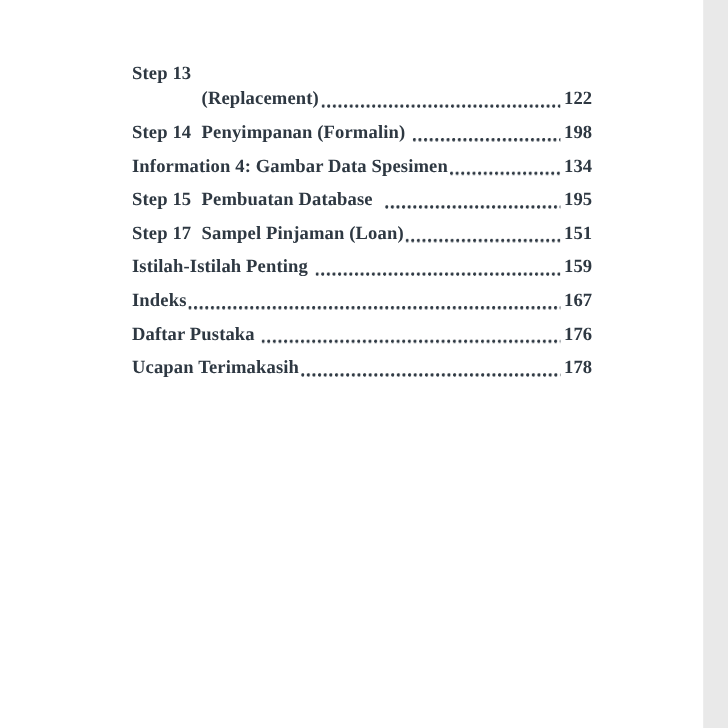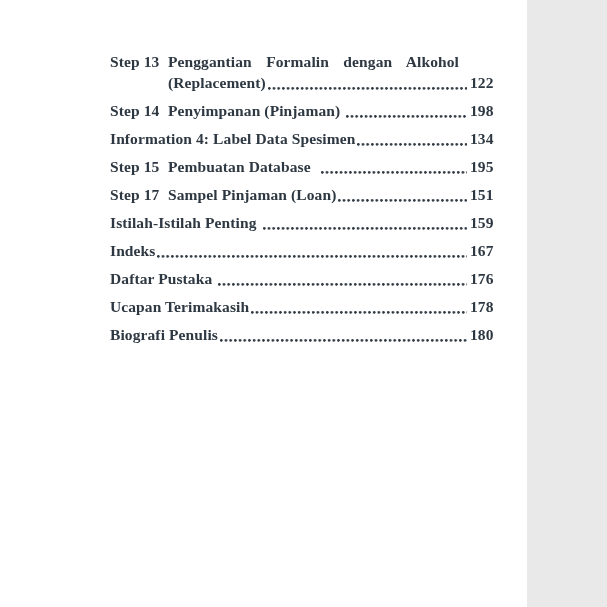--- a/index.html
+++ b/index.html
@@ -8,21 +8,21 @@
   }
   html,body{
     margin:0;
     padding:0;
     width:607px;
     height:607px;
     background:#e9e9e9;
   }
   .sheet{
     position:relative;
-    width:527px;
+    width:586px;
     height:607px;
     background:var(--paper);
     overflow:hidden;
   }
   .toc{
     position:absolute;
     left:110px;
     top:51px;
     width:387px;
     font-family:"Liberation Serif","DejaVu Serif",serif;
@@ -69,40 +69,39 @@
   }
 </style>
 </head>
 <body>
 
 <div class="sheet">
   <div class="toc">
       <div class="toc-entry">
         <div class="toc-line">
           <span class="entry-label">Step 13</span>
-          <span class="entry-title justified"><span class="seg">Penggantian Formalin dengan Alkohol</span></span>
         </div>
         <div class="toc-line">
           <span class="entry-label"></span>
           <span class="entry-title"><span class="seg">(</span><span class="seg it">Replacement</span><span class="seg">)</span></span>
           <span class="dot-leader"></span>
           <span class="page-number">122</span>
         </div>
       </div>
       <div class="toc-entry">
         <div class="toc-line">
           <span class="entry-label">Step 14</span>
-          <span class="entry-title"><span class="seg">Penyimpanan (</span><span class="seg it">Pinjaman</span><span class="seg">) </span></span>
+          <span class="entry-title"><span class="seg">Penyimpanan (</span><span class="seg it">Formalin</span><span class="seg">) </span></span>
           <span class="dot-leader"></span>
           <span class="page-number">198</span>
         </div>
       </div>
       <div class="toc-entry">
         <div class="toc-line">
-          <span class="entry-title"><span class="seg">Information 4: Label Data Spesimen</span></span>
+          <span class="entry-title"><span class="seg">Information 4: Gambar Data Spesimen</span></span>
           <span class="dot-leader"></span>
           <span class="page-number">134</span>
         </div>
       </div>
       <div class="toc-entry">
         <div class="toc-line">
           <span class="entry-label">Step 15</span>
           <span class="entry-title"><span class="seg">Pembuatan </span><span class="seg it">Database</span><span class="seg">  </span></span>
           <span class="dot-leader"></span>
           <span class="page-number">195</span>
@@ -137,21 +136,14 @@
           <span class="page-number">176</span>
         </div>
       </div>
       <div class="toc-entry">
         <div class="toc-line">
           <span class="entry-title"><span class="seg">Ucapan Terimakasih</span></span>
           <span class="dot-leader"></span>
           <span class="page-number">178</span>
         </div>
       </div>
-      <div class="toc-entry">
-        <div class="toc-line">
-          <span class="entry-title"><span class="seg">Biografi Penulis</span></span>
-          <span class="dot-leader"></span>
-          <span class="page-number">180</span>
-        </div>
-      </div>
     </div>
 </div>
 
 </body></html>

